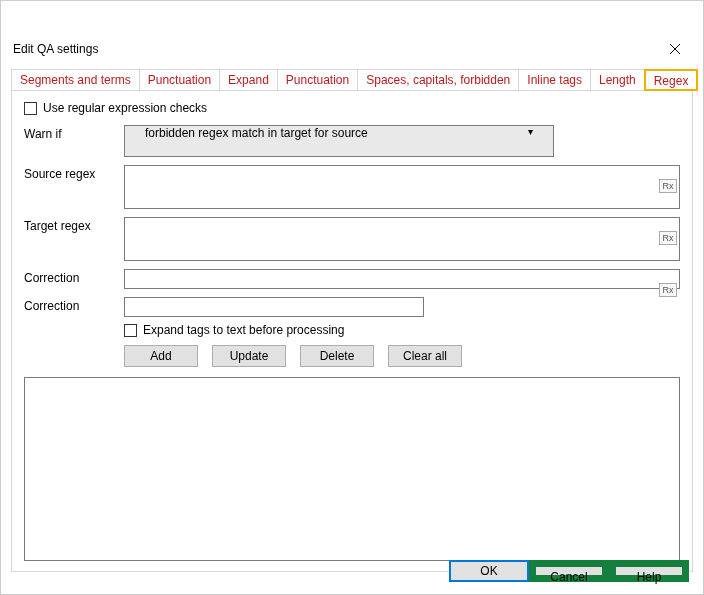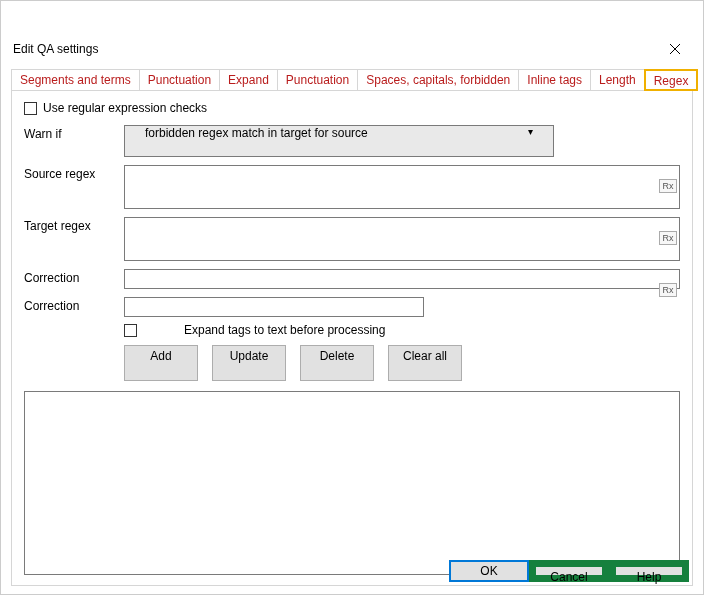--- a/index.html
+++ b/index.html
@@ -139,21 +139,21 @@
       background: #fff;
     }
     .btn-row {
       display: flex;
       gap: 14px;
       margin-left: 100px;
       margin-top: 4px;
     }
     .btn {
       width: 74px;
-      height: 36px;
+      height: 22px;
       background: #e1e1e1;
       border: 1px solid #adadad;
       text-align: center;
       line-height: 20px;
       cursor: default;
     }
     .listbox {
       margin-top: 10px;
       border: 1px solid #7a7a7a;
       height: 184px;
@@ -182,21 +182,20 @@
       display: flex;
       align-items: center;
       margin-bottom: 10px;
     }
     .checkbox-row-inner {
       margin-left: 100px;
       display: flex;
       align-items: center;
       margin-bottom: 8px;
       margin-top: -2px;
-      gap: 41px;
     }
   </style>
 </head>
 <body>
 
 <div class="titlebar">
   <span class="title">Edit QA settings</span>
   <div class="close">
     <svg width="10" height="10" viewBox="0 0 10 10">
       <line x1="0" y1="0" x2="10" y2="10" stroke="#000" stroke-width="1"></line>

